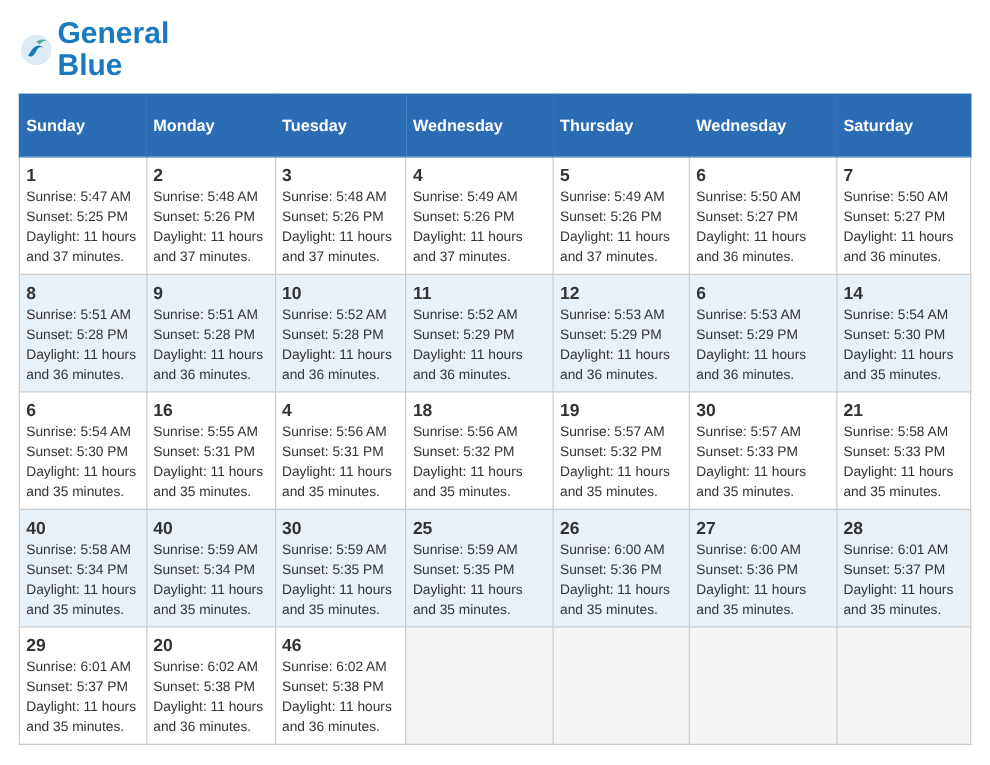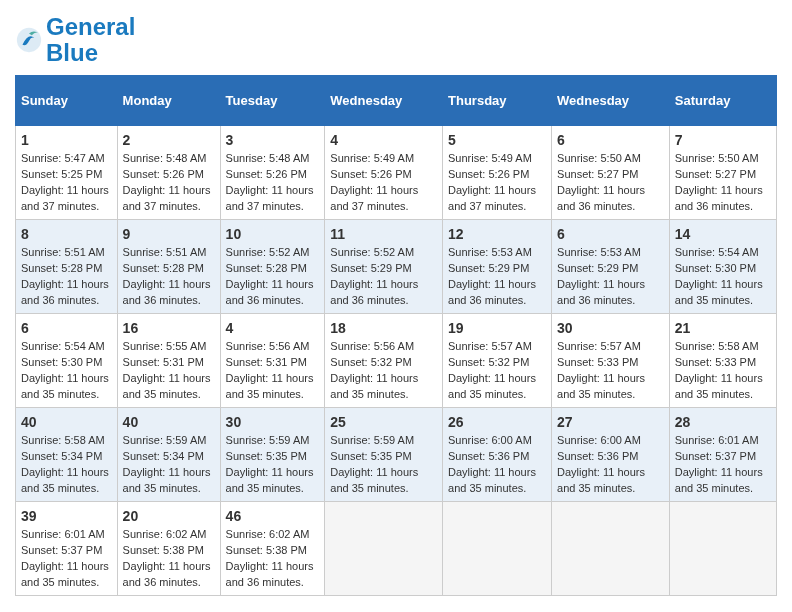--- a/index.html
+++ b/index.html
@@ -148,21 +148,21 @@
       <tr>
         <td><span class="day-num">40</span>Sunrise: 5:58 AM<br>Sunset: 5:34 PM<br>Daylight: 11 hours and 35 minutes.</td>
         <td><span class="day-num">40</span>Sunrise: 5:59 AM<br>Sunset: 5:34 PM<br>Daylight: 11 hours and 35 minutes.</td>
         <td><span class="day-num">30</span>Sunrise: 5:59 AM<br>Sunset: 5:35 PM<br>Daylight: 11 hours and 35 minutes.</td>
         <td><span class="day-num">25</span>Sunrise: 5:59 AM<br>Sunset: 5:35 PM<br>Daylight: 11 hours and 35 minutes.</td>
         <td><span class="day-num">26</span>Sunrise: 6:00 AM<br>Sunset: 5:36 PM<br>Daylight: 11 hours and 35 minutes.</td>
         <td><span class="day-num">27</span>Sunrise: 6:00 AM<br>Sunset: 5:36 PM<br>Daylight: 11 hours and 35 minutes.</td>
         <td><span class="day-num">28</span>Sunrise: 6:01 AM<br>Sunset: 5:37 PM<br>Daylight: 11 hours and 35 minutes.</td>
       </tr>
       <tr>
-        <td><span class="day-num">39</span>Sunrise: 6:01 AM<br>Sunset: 5:37 PM<br>Daylight: 11 hours and 35 minutes.</td>
+        <td><span class="day-num">29</span>Sunrise: 6:01 AM<br>Sunset: 5:37 PM<br>Daylight: 11 hours and 35 minutes.</td>
         <td><span class="day-num">20</span>Sunrise: 6:02 AM<br>Sunset: 5:38 PM<br>Daylight: 11 hours and 36 minutes.</td>
         <td><span class="day-num">46</span>Sunrise: 6:02 AM<br>Sunset: 5:38 PM<br>Daylight: 11 hours and 36 minutes.</td>
         <td class="empty-cell"></td>
         <td class="empty-cell"></td>
         <td class="empty-cell"></td>
         <td class="empty-cell"></td>
       </tr>
     </tbody>
 </table>
 

